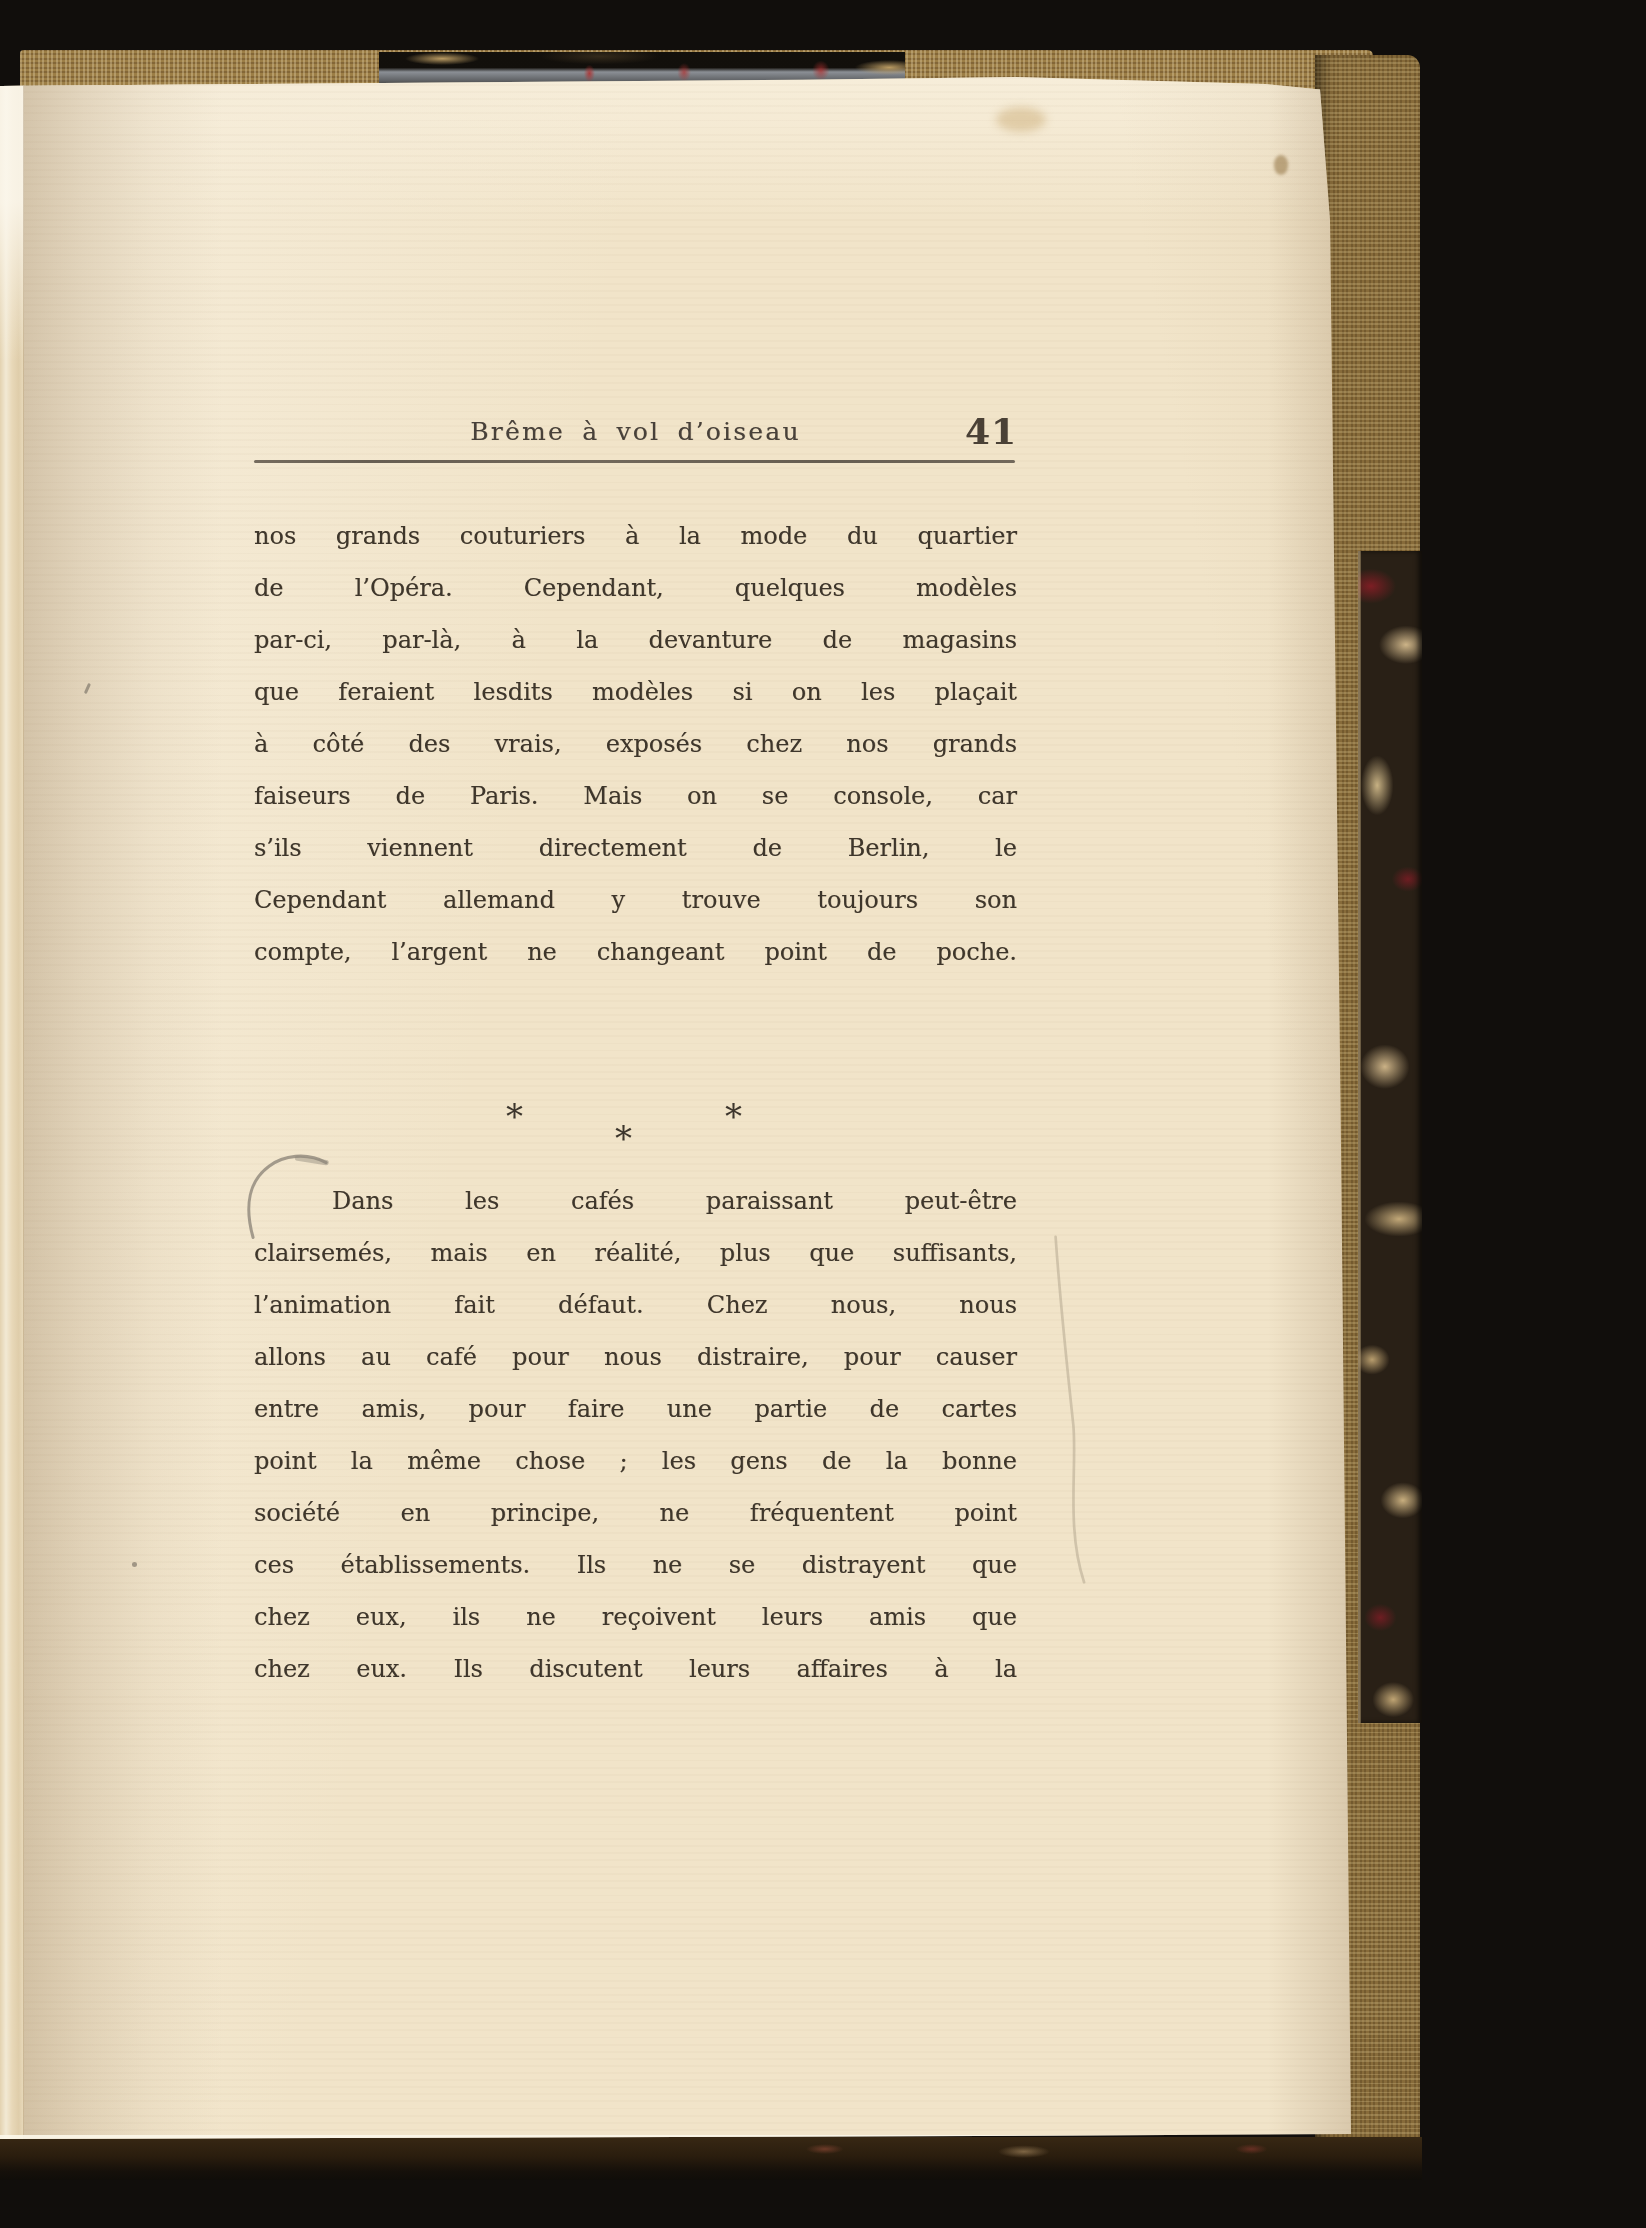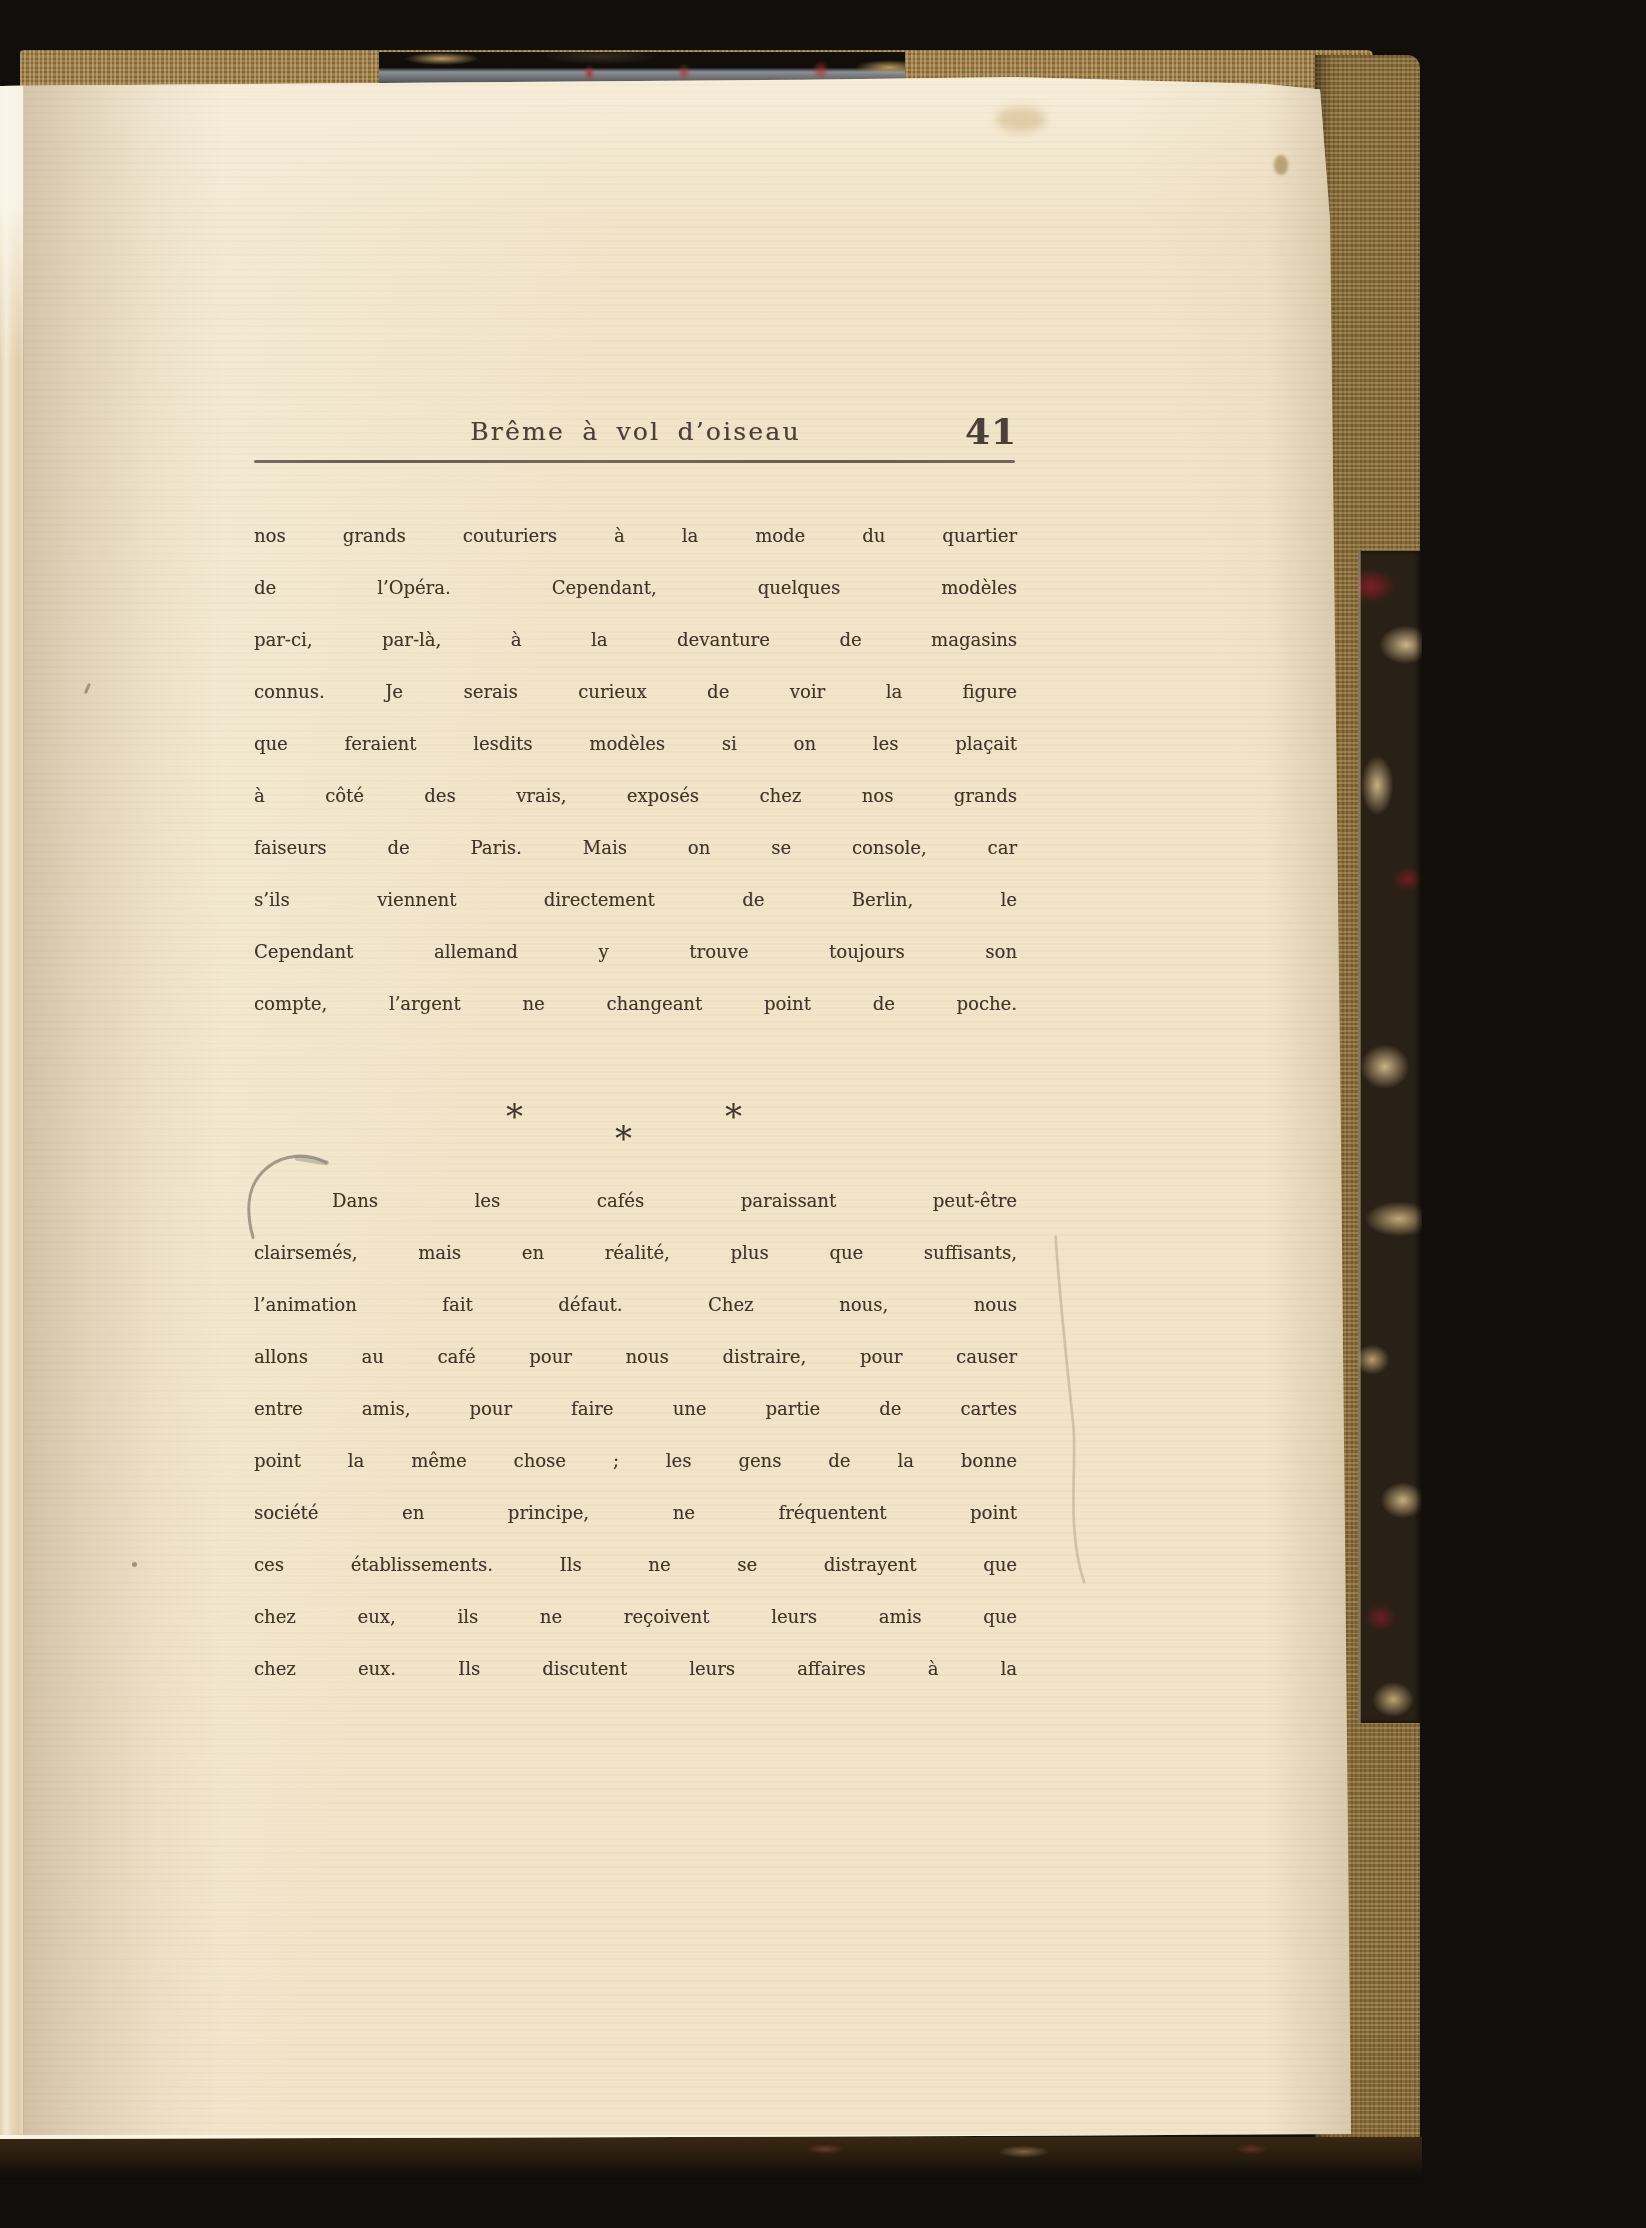--- a/index.html
+++ b/index.html
@@ -114,21 +114,21 @@
   }
   .header-rule{
     left:254px;top:383px;width:761px;height:2.7px;
     background:linear-gradient(90deg, #5f564a 0%, #4e463c 15%, #5c5348 45%, #4e463c 75%, #5c5348 100%);
     border-radius:1.8px;opacity:.85;
   }
   .para{left:254px;width:763px;}
   .para1{top:433px;}
   .para2{top:1098px;}
   .line{
-    font-size:18px;line-height:52px;height:52px;
+    font-size:24px;line-height:52px;height:52px;
     text-align:justify;text-align-last:justify;
     -moz-text-align-last:justify;
   }
   .line .it{font-style:italic;}
   .indent{padding-left:78px;}
   .star{
     position:absolute;font-size:34px;color:#3d362d;line-height:34px;
   }
   .star1{left:506px;top:1022px;}
   .star2{left:725px;top:1022px;}
@@ -164,21 +164,20 @@
   <div class="abs header-row">
     <span class="header-title ink">Brême à vol d’oiseau</span>
     <span class="folio ink">41</span>
   </div>
   <div class="abs header-rule"></div>
 
   <div class="abs para para1 ink">
     <div class="line">nos grands couturiers à la mode du quartier</div>
     <div class="line">de l’Opéra. Cependant, quelques modèles</div>
     <div class="line">par-ci, par-là, à la devanture de magasins</div>
-    <div class="line">connus. Je serais curieux de voir la figure</div>
     <div class="line">que feraient lesdits modèles si on les plaçait</div>
     <div class="line">à côté des vrais, exposés chez nos grands</div>
     <div class="line">faiseurs de Paris. Mais on se console, car</div>
     <div class="line">s’ils viennent directement de Berlin, le</div>
     <div class="line">Cependant allemand y trouve toujours son</div>
     <div class="line">compte, l’argent ne changeant point de poche.</div>
   </div>
 
   <span class="star star1">*</span>
   <span class="star star2">*</span>

